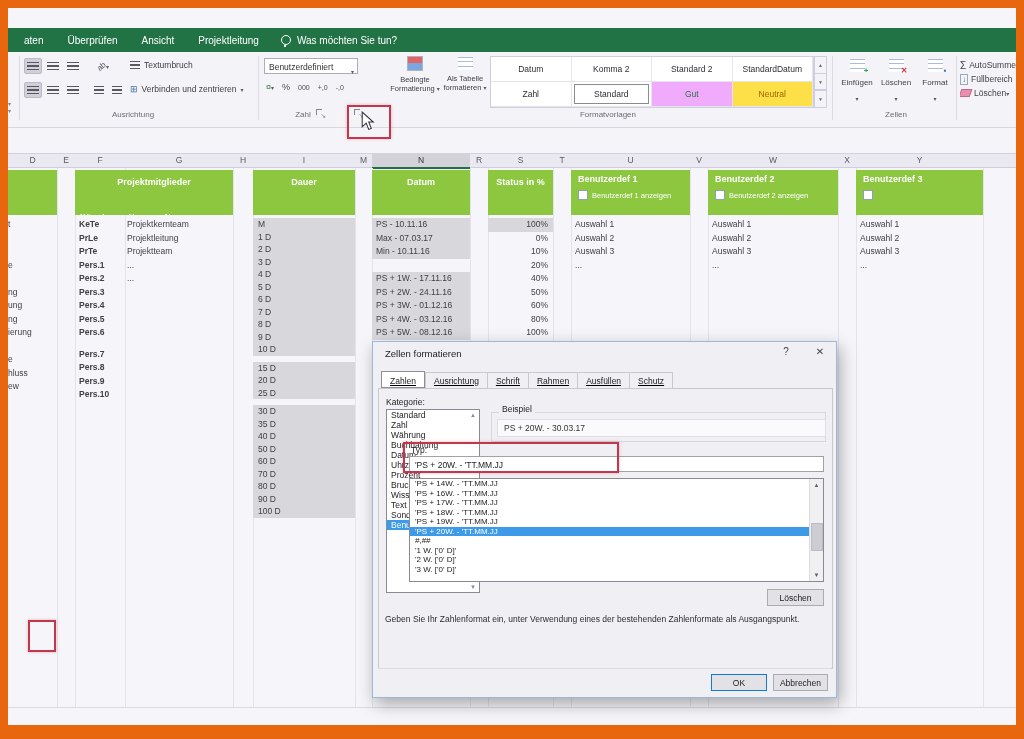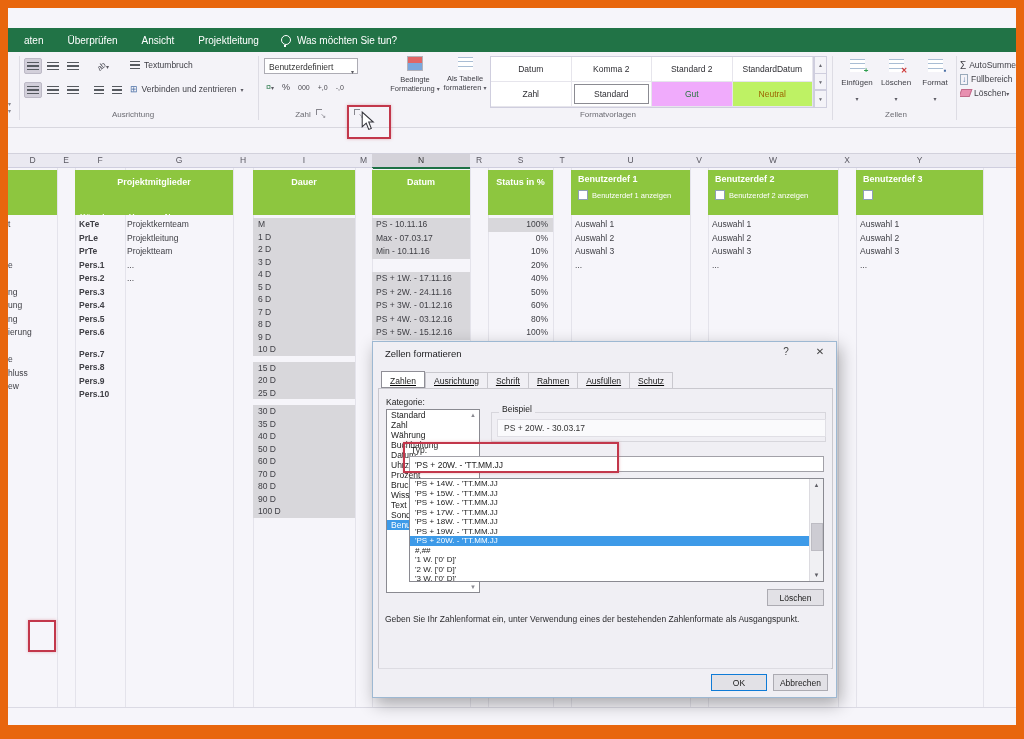--- a/index.html
+++ b/index.html
@@ -32,21 +32,21 @@
   .li{width:12px;height:8px;background:repeating-linear-gradient(to bottom,#565a60 0 1.2px,transparent 1.2px 3.4px);}
   .btntext{font-size:8.5px;color:#3f3f46;white-space:nowrap;}
   .carr{font-size:6px;color:#5c5b63;}
   .numdrop{position:absolute;left:256px;top:6px;width:94px;height:16px;background:#fff;border:1px solid #adacb4;font-size:8.5px;color:#333;line-height:16px;padding-left:4px;box-sizing:border-box;}
   .numdrop .carr{position:absolute;right:3px;top:5px;}
   .mini{font-size:9px;color:#4c4b52;}
   .galwrap{position:absolute;left:482px;top:4px;width:324px;height:52px;background:#fff;border:1px solid #cfcede;box-sizing:border-box;display:grid;grid-template-columns:repeat(4,1fr);grid-template-rows:25px 25px;}
   .gcell{border-right:1px solid #e6e5ec;border-bottom:1px solid #e6e5ec;font-size:8.5px;color:#2e2e33;display:flex;align-items:center;justify-content:center;white-space:nowrap;overflow:hidden;}
   .gcell.sel{box-shadow:inset 0 0 0 2px #fff, inset 0 0 0 3px #8b8b92;}
   .gcell.good{background:#f0abfc;color:#27753f;}
-  .gcell.neutral{background:#bef264;color:#9c6500;}
+  .gcell.neutral{background:#fde047;color:#9c6500;}
   .galscroll{position:absolute;left:806px;top:4px;width:13px;height:52px;display:flex;flex-direction:column;}
   .galscroll div{flex:1;background:#f4f3f8;border:1px solid #cfcede;border-top:none;font-size:5px;color:#6a6a72;display:flex;align-items:center;justify-content:center;}
   .galscroll div:first-child{border-top:1px solid #cfcede;}
   .cellbtn{position:absolute;top:6px;width:38px;text-align:center;}
   .cellbtn .cic{display:inline-block;width:15px;height:13px;background:
       repeating-linear-gradient(to bottom,#a9bdd4 0 1px,#ffffff 1px 4.3px),
       repeating-linear-gradient(to right,#a9bdd4 0 1px,transparent 1px 5px);position:relative;}
   .cellbtn .mark{position:absolute;right:-4px;bottom:-3px;font-size:8px;font-weight:bold;}
   .cellbtn .lbl{font-size:8px;color:#3f3f46;margin-top:2px;white-space:nowrap;}
   .editrow{display:flex;align-items:center;height:14px;font-size:8.5px;color:#3f3f46;white-space:nowrap;}
@@ -438,21 +438,21 @@
     <div class="dcol datumcol">
 
     <div class="drow g">PS - 10.11.16</div>
         <div class="drow g">Max - 07.03.17</div>
         <div class="drow g">Min - 10.11.16</div>
         <div class="drow gap"></div>
         <div class="drow g">PS + 1W. - 17.11.16</div>
         <div class="drow g">PS + 2W. - 24.11.16</div>
         <div class="drow g">PS + 3W. - 01.12.16</div>
         <div class="drow g">PS + 4W. - 03.12.16</div>
-        <div class="drow g">PS + 5W. - 15.12.16</div>
+        <div class="drow g">PS + 5W. - 08.12.16</div>
       </div>
     <div class="dcol statuscol">
 
     <div class="drow g">100%</div>
         <div class="drow ">0%</div>
         <div class="drow ">10%</div>
         <div class="drow ">20%</div>
         <div class="drow ">40%</div>
         <div class="drow ">50%</div>
         <div class="drow ">60%</div>
@@ -523,21 +523,20 @@
       <div class="exfield">PS + 20W. - 30.03.17</div>
 
       <div class="dlg-label" style="left:38px;top:103px">Typ:</div>
       <div class="typinput">'PS + 20W. - 'TT.MM.JJ</div>
       <div class="redbox" style="left:30px;top:100px;width:212px;height:27px"></div>
 
       <div class="fmtlist">
         <div style="margin-right:13px">
 
         <div class="fitem ">'PS + 14W. - 'TT.MM.JJ</div>
-            <div class="fitem ">'PS + 15W. - 'TT.MM.JJ</div>
             <div class="fitem ">'PS + 16W. - 'TT.MM.JJ</div>
             <div class="fitem ">'PS + 17W. - 'TT.MM.JJ</div>
             <div class="fitem ">'PS + 18W. - 'TT.MM.JJ</div>
             <div class="fitem ">'PS + 19W. - 'TT.MM.JJ</div>
             <div class="fitem sel">'PS + 20W. - 'TT.MM.JJ</div>
             <div class="fitem ">#,##</div>
             <div class="fitem ">'1 W. ['0' D]'</div>
             <div class="fitem ">'2 W. ['0' D]'</div>
             <div class="fitem ">'3 W. ['0' D]'</div>
           </div>

